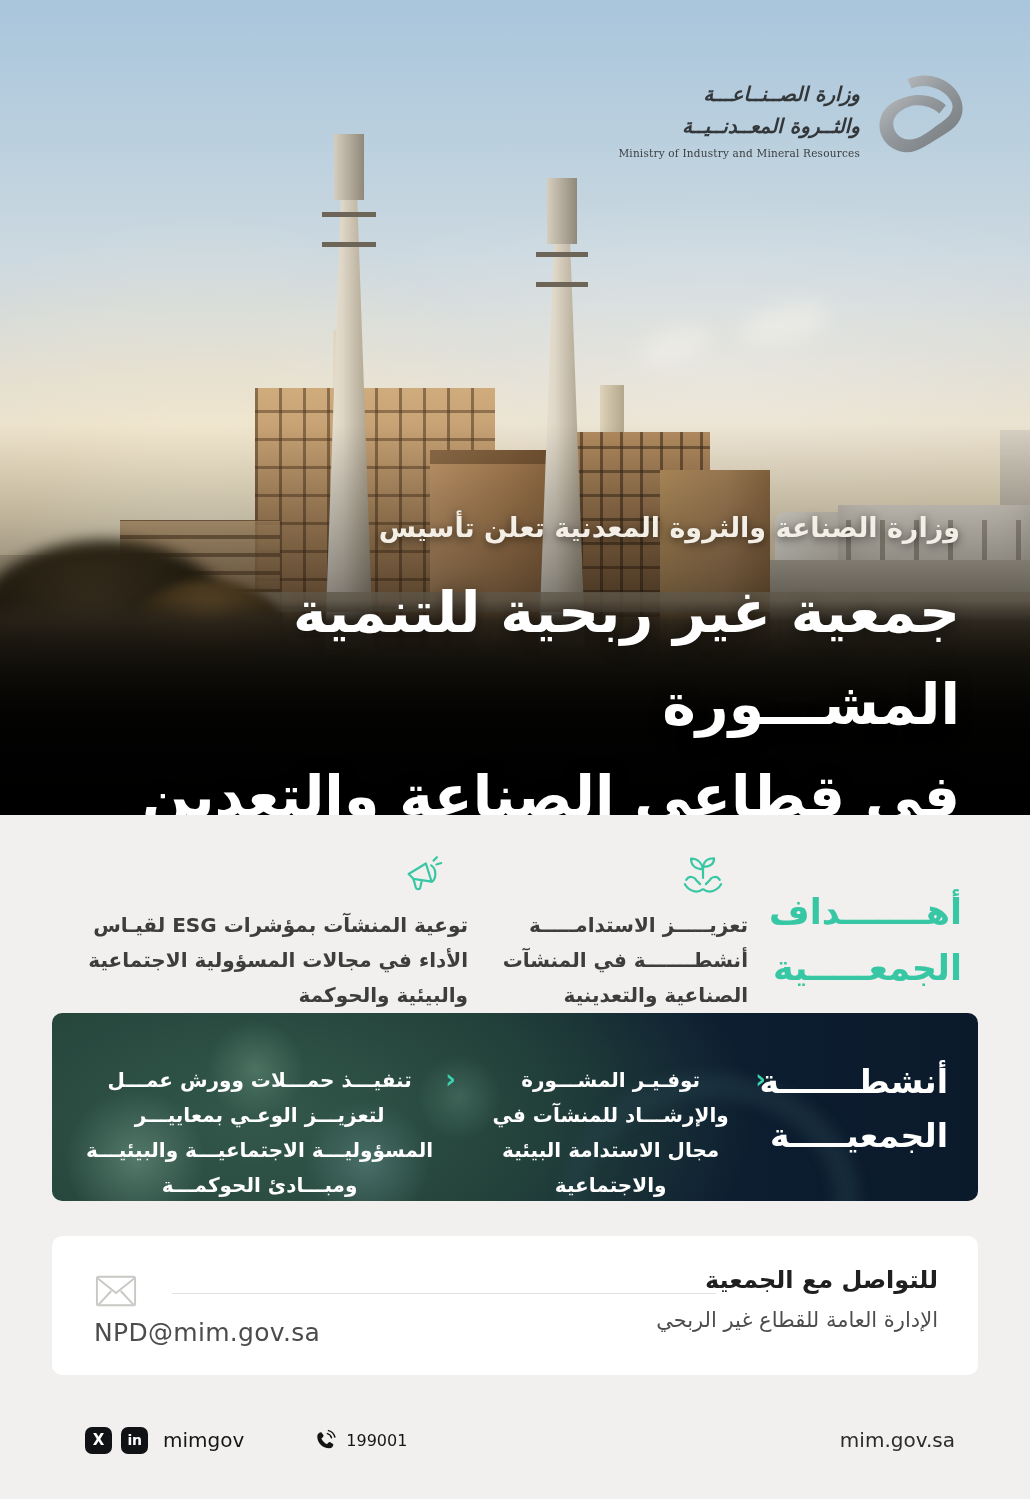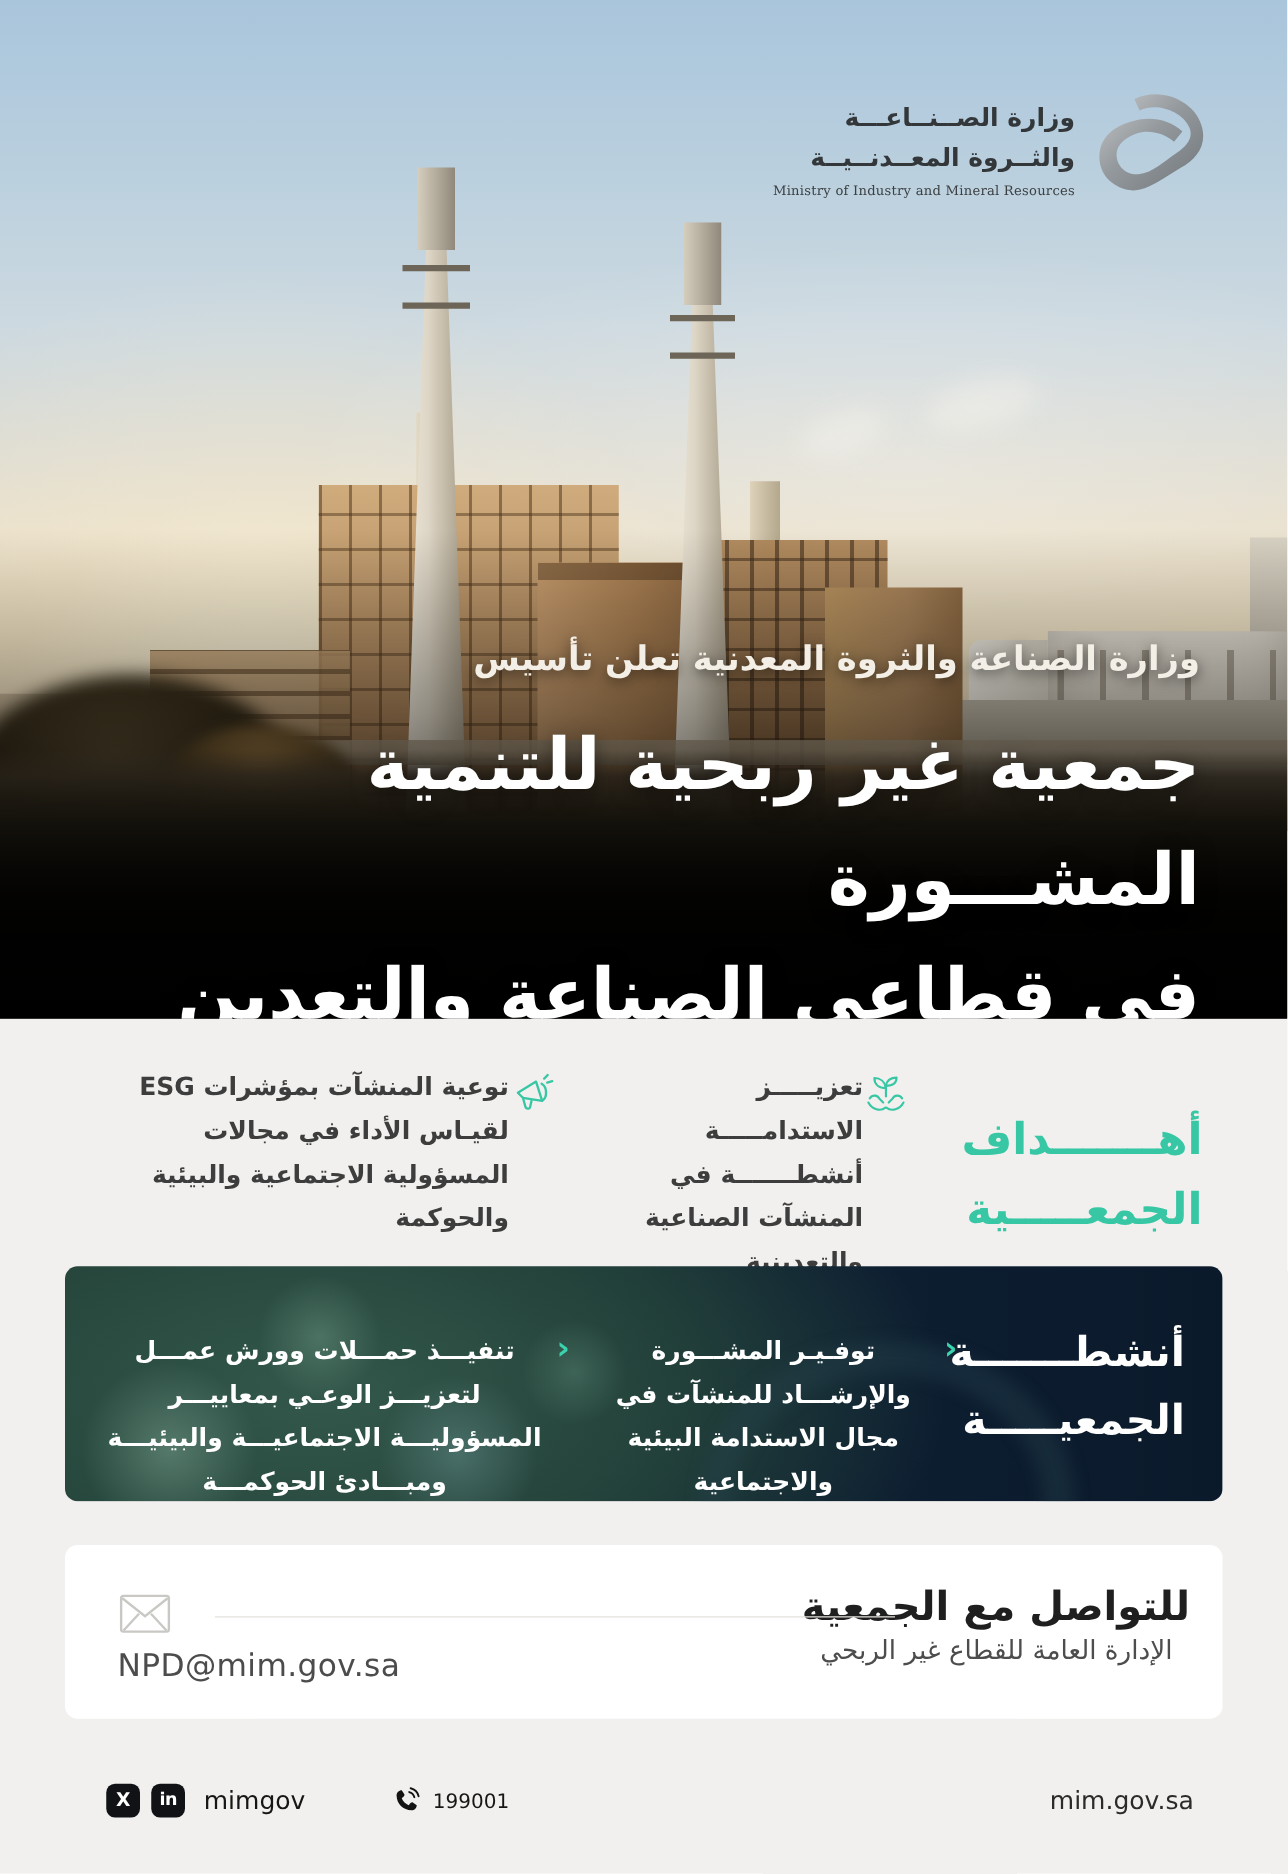--- a/index.html
+++ b/index.html
@@ -75,35 +75,35 @@
   .bush-2 { position:absolute; left:128px; top:580px; width:160px; height:115px; border-radius:50%;
     background:radial-gradient(ellipse at 50% 35%, #a37e47 0%, #5d4826 55%, #2a2010 100%); filter:blur(5px); }
   .ground { position:absolute; left:0; top:600px; width:1030px; height:215px;
     background:linear-gradient(180deg, rgba(120,105,80,0) 0%, rgba(80,68,50,.85) 10%, #36301f 26%, #15120c 52%, #070605 78%, #020202 100%); }
   .hero-shade { position:absolute; inset:0;
     background:linear-gradient(180deg, transparent 52%, rgba(0,0,0,.35) 70%, rgba(0,0,0,.82) 88%, rgba(0,0,0,.94) 100%); }
 
   
   .logo { position:absolute; top:70px; right:64px; display:flex; align-items:flex-start; gap:14px; }
   .logo-text { text-align:right; direction:rtl; padding-top:8px; }
-  .logo-ar { font-size:20px; font-weight:bold; color:#33373a; line-height:1.62; letter-spacing:0; }
+  .logo-ar { font-size:20px; font-weight:bold; color:#33373a; line-height:1.62; letter-spacing:0;font-style:italic; }
   .logo-en { font-size:10.5px; color:#3c4043; margin-top:4px; letter-spacing:.2px; font-family:"DejaVu Serif", serif; }
   .logo-mark { width:92px; height:92px; }
 
   
   .kicker { position:absolute; right:70px; top:512px; width:900px; direction:rtl; text-align:right;
     color:#f3efe6; font-size:27px; font-weight:bold; text-shadow:0 2px 10px rgba(0,0,0,.55); }
   .headline { position:absolute; right:70px; top:566px; width:900px; direction:rtl; text-align:right;
     color:#ffffff; font-weight:bold; text-shadow:0 3px 16px rgba(0,0,0,.5); }
   .headline .l1, .headline .l2 { font-size:57px; line-height:92px; }
 
   
   .goals-heading { position:absolute; right:68px; top:852px; direction:rtl; text-align:right;
     color:#38c7a4; font-weight:bold; font-size:35px; line-height:56px;margin-top:32px; }
-  .goal { position:absolute; direction:rtl; display:flex; align-items:flex-start; }
+  .goal { position:absolute; direction:rtl; display:flex; flex-direction:column; align-items:flex-start; }
   .goal-1 { right:282px; top:852px; width:252px; }
   .goal-2 { right:562px; top:852px; width:392px; }
   .goal-icon { width:46px; height:46px; margin-inline-start:22px; margin-bottom:10px; }
   .goal-text { font-size:20px; line-height:35px; color:#3d3d3d; font-weight:bold; text-align:right; width:100%; }
 
   
   .activities-card { position:absolute; left:52px; top:1013px; width:926px; height:188px; border-radius:10px; overflow:hidden;
     background:
       radial-gradient(circle 100px at 9% 78%, rgba(150,190,170,.38), transparent 70%),
       radial-gradient(circle 70px at 22% 30%, rgba(130,175,150,.35), transparent 70%),
@@ -118,22 +118,22 @@
   .activities-heading { position:absolute; right:30px; top:42px; direction:rtl; text-align:right;
     color:#ffffff; font-weight:bold; font-size:33px; line-height:54px; }
   .activity { position:absolute; direction:rtl; display:flex; align-items:flex-start; gap:10px; color:#fff; }
   .activity-1 { right:212px; top:50px; width:290px; }
   .activity-2 { right:522px; top:50px; width:372px; }
   .bullet { color:#3bd3ae; font-size:26px; line-height:32px; font-weight:bold; flex:0 0 auto; }
   .activity-text { font-size:20px; line-height:35px; font-weight:bold; text-align:center; }
 
   
   .contact-card { position:absolute; left:52px; top:1236px; width:926px; height:139px; border-radius:10px; background:#ffffff; }
-  .contact-title { position:absolute; right:26px; top:30px; direction:rtl; text-align:right;
-    font-size:32px; font-weight:bold; color:#1f1f1f; }
+  .contact-title { position:absolute; right:40px; top:30px; direction:rtl; text-align:right;
+    font-size:24px; font-weight:bold; color:#1f1f1f; }
   .contact-subtitle { position:absolute; right:40px; top:72px; direction:rtl; text-align:center;
     font-size:21px; color:#4d4d4d; }
   .contact-divider { position:absolute; left:120px; right:262px; top:57px; height:1px; background:#e4e2de; }
   .envelope { position:absolute; left:42px; top:34px; width:44px; height:42px; }
   .contact-email { position:absolute; left:42px; top:82px; font-size:25px; color:#4c4c4c; letter-spacing:.3px; }
 
   
   .footer { position:absolute; left:85px; right:75px; top:1422px; height:36px; display:flex; align-items:center; }
   .social { display:flex; align-items:center; gap:9px; }
   .social-badge { width:27px; height:27px; border-radius:7px; background:#111216; color:#fff;

